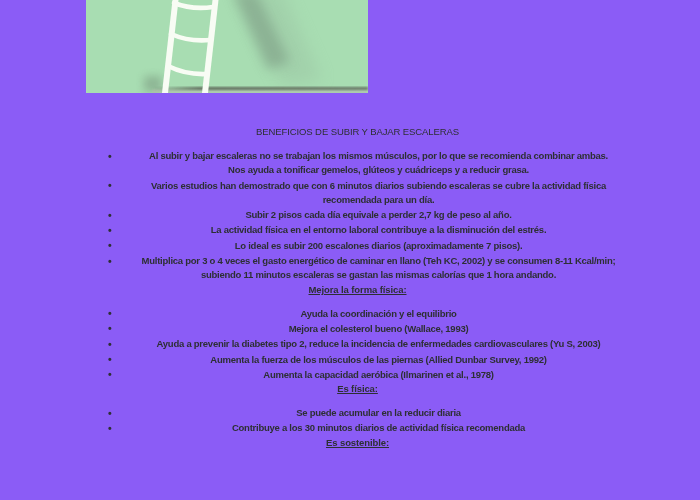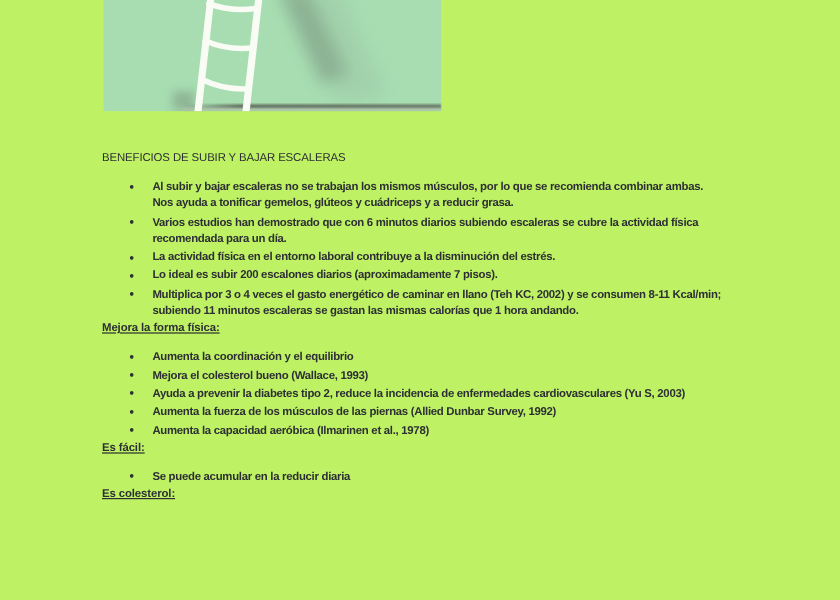--- a/index.html
+++ b/index.html
@@ -5,22 +5,23 @@
   html, body { margin: 0; padding: 0; }
   body {
     width: 700px; height: 500px;
     background: #ffffff;
     font-family: "Liberation Sans", sans-serif;
     overflow: hidden;
   }
   .page {
     position: relative;
     width: 700px; height: 500px;
-    background: #bef264;
+    background: #8b5cf6;
     overflow: hidden;
+    text-align: center;
   }
   .content {
     position: absolute;
     left: 85px; top: 0;
     width: 545px;
   }
   .hero {
     width: 282px; height: 93px;
     margin-left: 1px;
     overflow: hidden;
@@ -109,36 +110,38 @@
       </svg>
     </div>
 
     <div class="doc-title">BENEFICIOS DE SUBIR Y BAJAR ESCALERAS</div>
 
     <ul class="blist">
       <li>Al subir y bajar escaleras no se trabajan los mismos músculos, por lo que se recomienda combinar ambas.
 Nos ayuda a tonificar gemelos, glúteos y cuádriceps y a reducir grasa.</li>
       <li>Varios estudios han demostrado que con 6 minutos diarios subiendo escaleras se cubre la actividad física
 recomendada para un día.</li>
+      <li>Subir 2 pisos cada día equivale a perder 2,7 kg de peso al año.</li>
       <li>La actividad física en el entorno laboral contribuye a la disminución del estrés.</li>
       <li>Lo ideal es subir 200 escalones diarios (aproximadamente 7 pisos).</li>
       <li>Multiplica por 3 o 4 veces el gasto energético de caminar en llano (Teh KC, 2002) y se consumen 8-11 Kcal/min;
 subiendo 11 minutos escaleras se gastan las mismas calorías que 1 hora andando.</li>
     </ul>
 
     <div class="sec-heading">Mejora la forma física:</div>
     <ul class="blist">
-      <li>Aumenta la coordinación y el equilibrio</li>
+      <li>Ayuda la coordinación y el equilibrio</li>
       <li>Mejora el colesterol bueno (Wallace, 1993)</li>
       <li>Ayuda a prevenir la diabetes tipo 2, reduce la incidencia de enfermedades cardiovasculares (Yu S, 2003)</li>
       <li>Aumenta la fuerza de los músculos de las piernas (Allied Dunbar Survey, 1992)</li>
       <li>Aumenta la capacidad aeróbica (Ilmarinen et al., 1978)</li>
     </ul>
 
-    <div class="sec-heading">Es fácil:</div>
+    <div class="sec-heading">Es física:</div>
     <ul class="blist">
       <li>Se puede acumular en la reducir diaria</li>
+      <li>Contribuye a los 30 minutos diarios de actividad física recomendada</li>
     </ul>
 
-    <div class="sec-heading">Es colesterol:</div>
+    <div class="sec-heading">Es sostenible:</div>
 
   </div>
 </div>
 
 </body></html>

